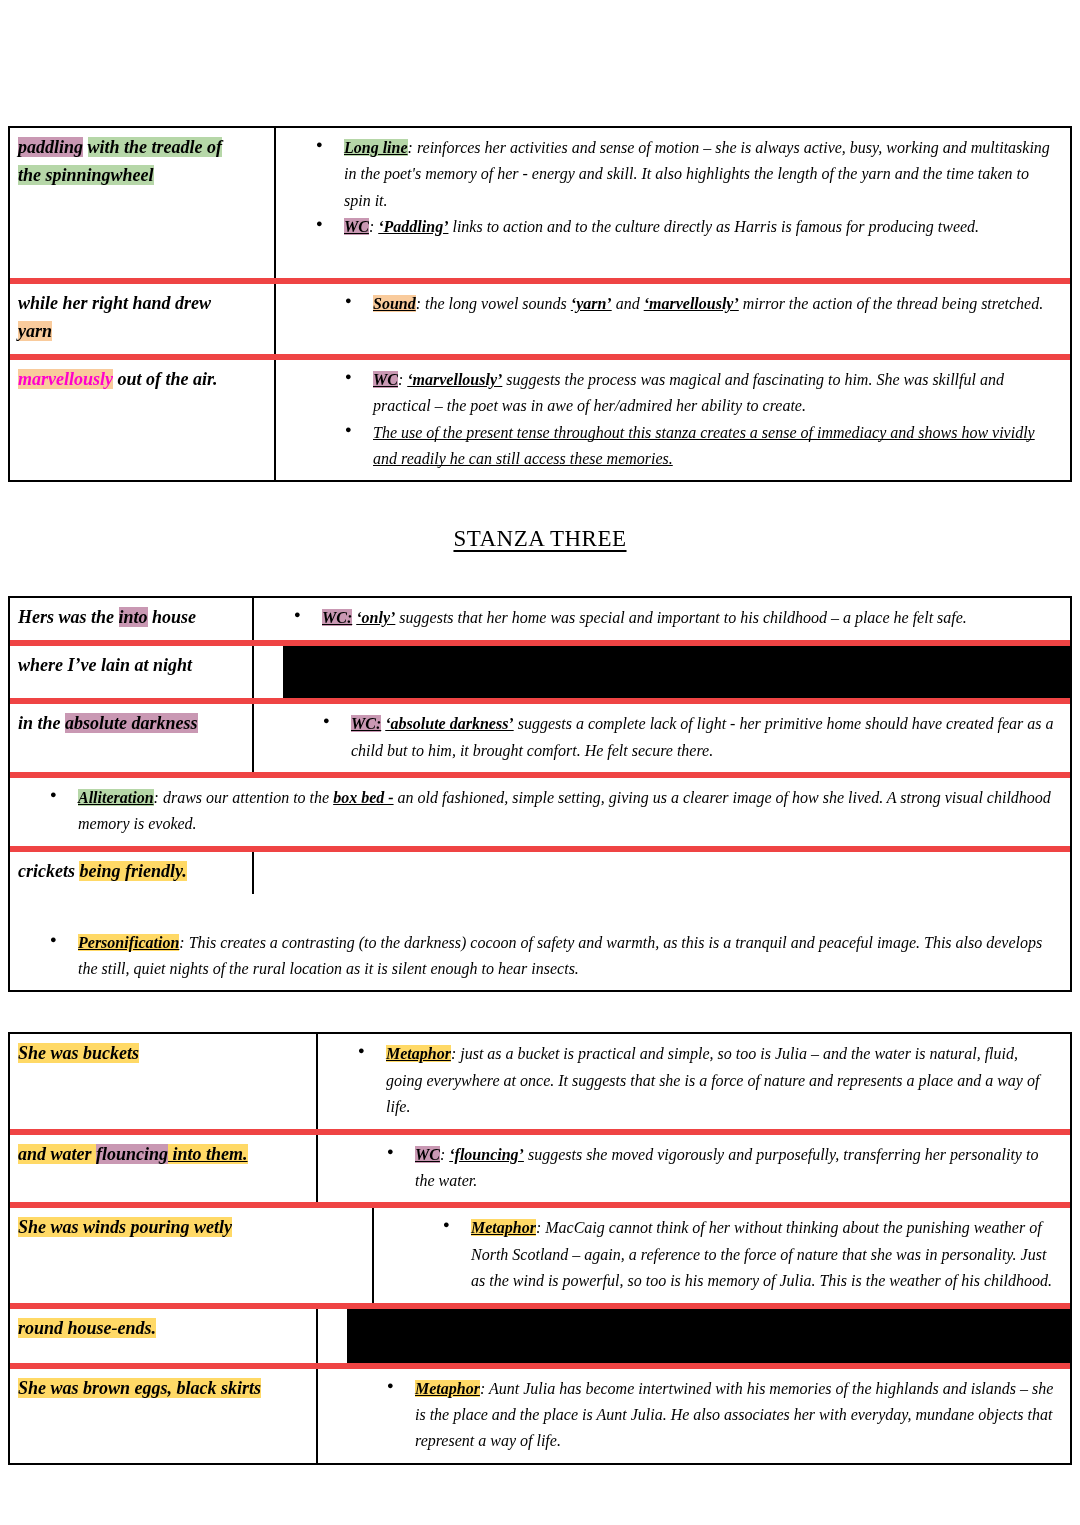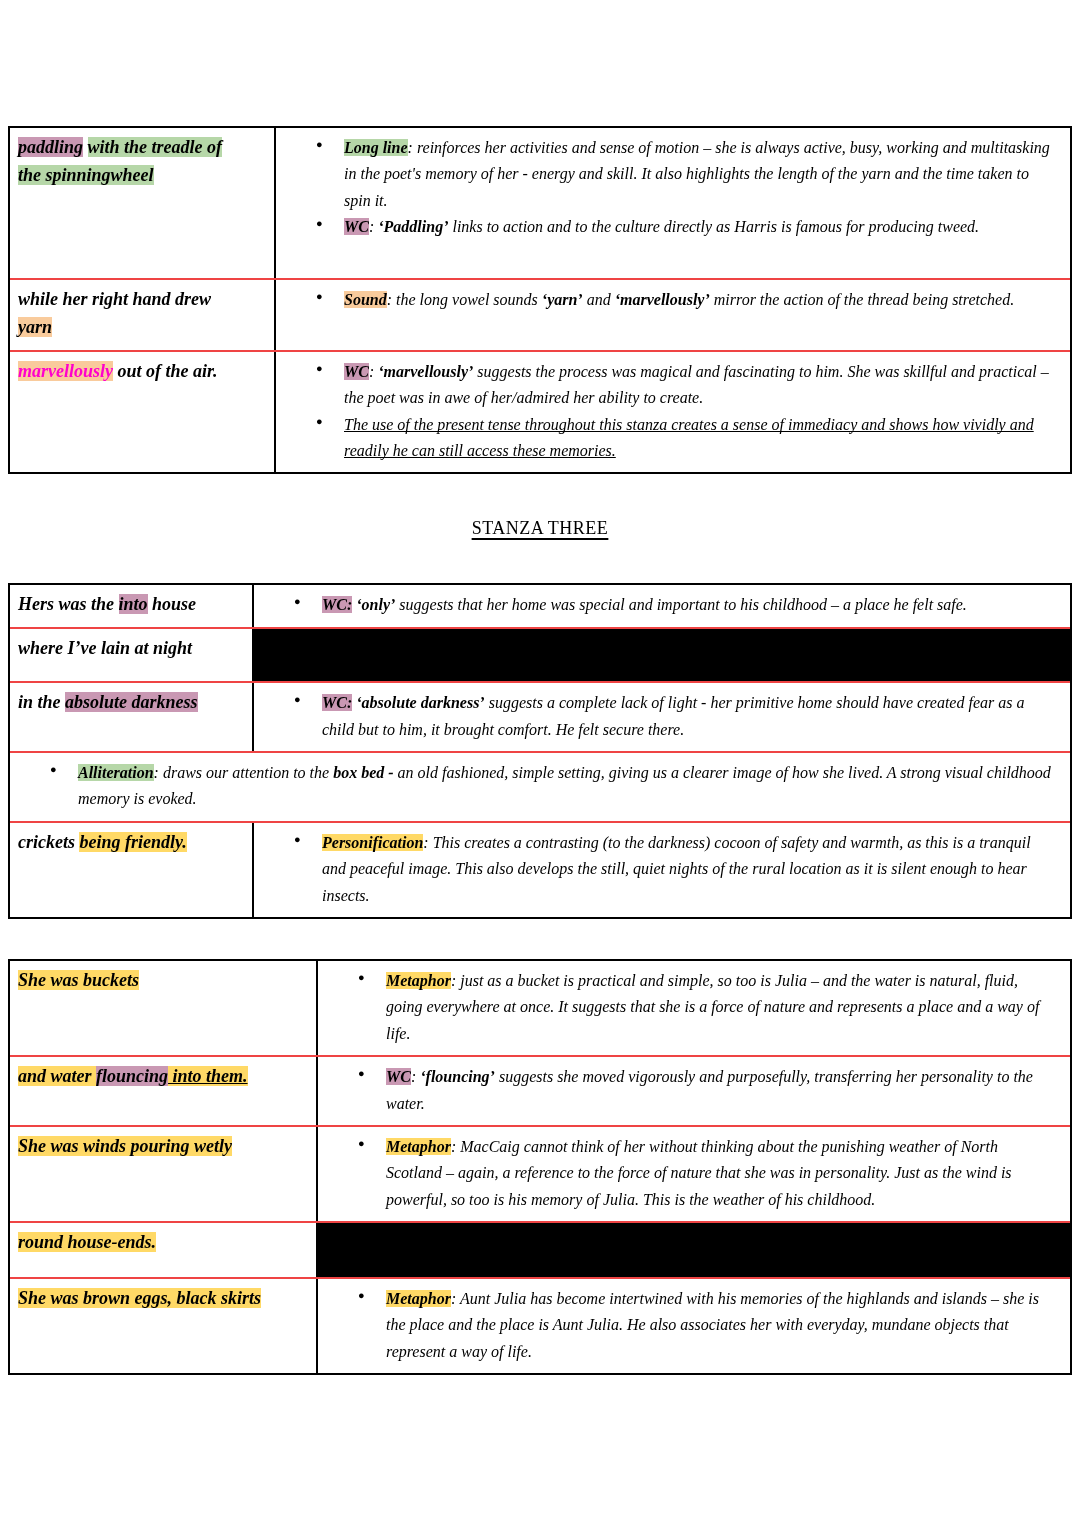--- a/index.html
+++ b/index.html
@@ -13,21 +13,21 @@
     overflow:hidden;
   }
   .tbl{
     margin:0 8px;
     border:2px solid #000;
   }
   #table-0{margin-top:126px;}
   #table-1{margin-top:44px;}
   #table-2{margin-top:40px;}
   .row{display:flex;}
-  .row + .row{border-top:2px solid #ef4444;}
+  .row + .row{border-top:6px solid #ef4444;gap:29px;}
   .qcell{
     box-sizing:border-box;
     flex-shrink:0;
     border-right:2px solid #000;
     padding:6px 8px 8px 8px;
     font-style:italic;
     font-weight:700;
     font-size:18px;
     line-height:1.55;
   }
@@ -46,25 +46,25 @@
   .bullet-item{display:flex;padding-left:40px;}
   .bullet-marker{
     flex-shrink:0;
     width:14px;
     margin-right:14px;
     font-size:11px;
     font-style:normal;
     text-align:left;
   }
   .bullet-text{flex:1;padding-right:8px;}
-  .b{font-weight:700;}
+  .b{font-weight:700;text-decoration:underline;}
   .u{text-decoration:underline;text-decoration-skip-ink:none;}
   .head{
     margin:0;
-    font-size:18px;
+    font-size:23px;
     font-weight:400;
     font-style:normal;
     letter-spacing:0.5px;
     text-decoration:underline;
     text-decoration-thickness:2px;
     text-underline-offset:4px;
     text-decoration-skip-ink:none;
   }
   #stanza-three-heading{margin-top:44px;text-align:center;}
   #stanza-four-heading{margin-top:40px;margin-left:130px;}
@@ -137,21 +137,21 @@
         </div>
       </div>
       <div class="row" style="min-height: 60px;">
         <div class="acell">
           <div class="bullet-item">
             <span class="bullet-marker">●</span>
             <div class="bullet-text"><span class="b" style="background: rgb(182, 215, 168);">Alliteration</span><span>: draws our attention to the </span><span class="b">box bed -</span><span> an old fashioned, simple setting, giving us a clearer image of how she lived. A strong visual childhood memory is evoked.</span></div>
           </div>
         </div>
       </div>
-      <div class="row" style="min-height: 86px;">
+      <div class="row" style="min-height: 86px; flex-direction: column;">
         <div class="qcell" style="width: 244px;"><span>crickets </span><span style="background: rgb(255, 217, 102);">being friendly.</span></div>
         <div class="acell">
           <div class="bullet-item">
             <span class="bullet-marker">●</span>
             <div class="bullet-text"><span class="b" style="background: rgb(255, 217, 102);">Personification</span><span>: This creates a contrasting (to the darkness) cocoon of safety and warmth, as this is a tranquil and peaceful image. This also develops the still, quiet nights of the rural location as it is silent enough to hear insects.</span></div>
           </div>
         </div>
       </div>
     </section>
 
@@ -169,21 +169,21 @@
       <div class="row" style="min-height: 56px;">
         <div class="qcell" style="width: 308px;"><span style="background: rgb(255, 217, 102);">and water </span><span style="background: rgb(201, 152, 179);">flouncing</span><span style="background: rgb(255, 217, 102); text-decoration: underline;"> into them.</span></div>
         <div class="acell">
           <div class="bullet-item">
             <span class="bullet-marker">●</span>
             <div class="bullet-text"><span class="b" style="background: rgb(201, 152, 179);">WC</span><span>: </span><span class="b">‘flouncing’</span><span> suggests she moved vigorously and purposefully, transferring her personality to the water.</span></div>
           </div>
         </div>
       </div>
       <div class="row" style="min-height: 82px;">
-        <div class="qcell" style="width: 308px;"><span style="background: rgb(255, 217, 102);">She was winds pouring wetly</span></div>
+        <div class="qcell" style="width: 364px;"><span style="background: rgb(255, 217, 102);">She was winds pouring wetly</span></div>
         <div class="acell">
           <div class="bullet-item">
             <span class="bullet-marker">●</span>
             <div class="bullet-text"><span class="b" style="background: rgb(255, 217, 102);">Metaphor</span><span>: MacCaig cannot think of her without thinking about the punishing weather of North Scotland – again, a reference to the force of nature that she was in personality. Just as the wind is powerful, so too is his memory of Julia. This is the weather of his childhood.</span></div>
           </div>
         </div>
       </div>
       <div class="row" style="min-height: 54px;">
         <div class="qcell" style="width: 308px;"><span style="background: rgb(255, 217, 102);">round house-ends.</span></div>
         <div class="acell redacted"></div>

